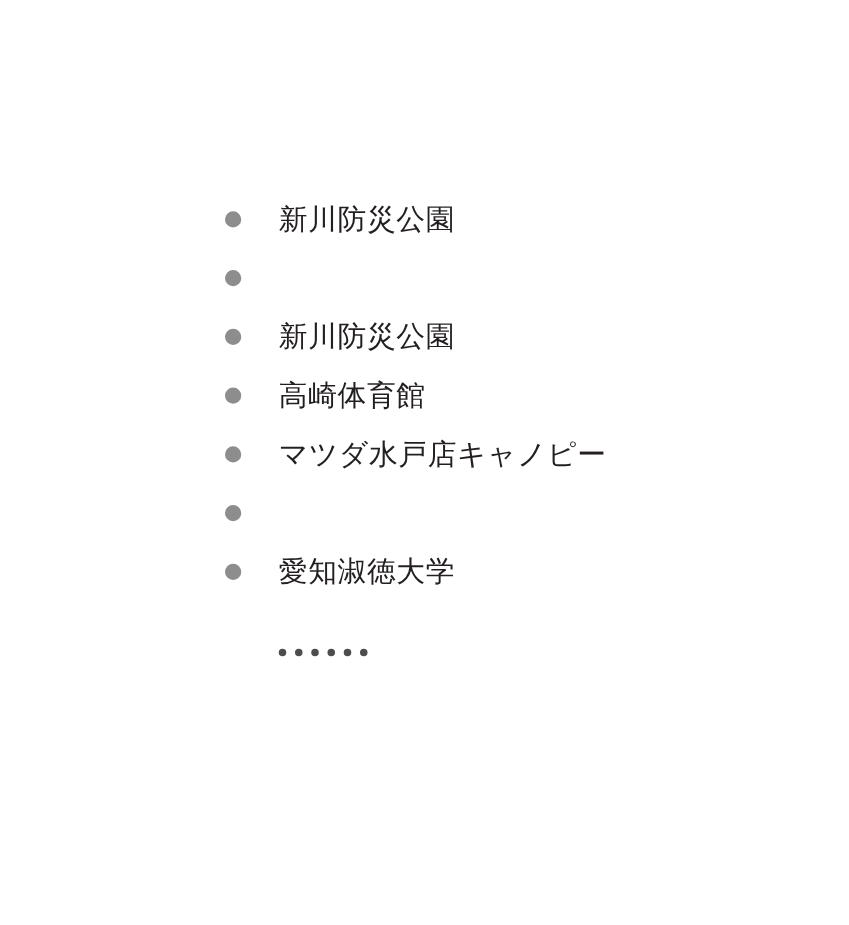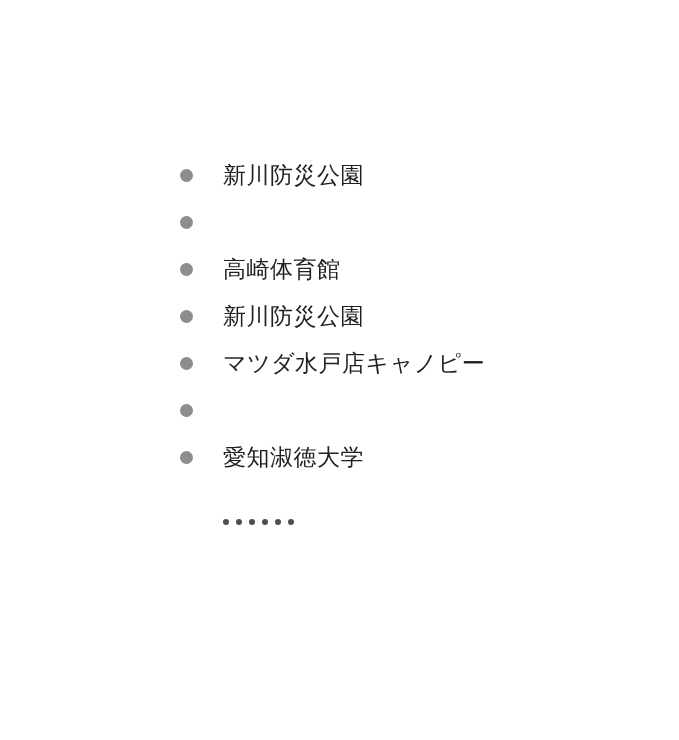--- a/index.html
+++ b/index.html
@@ -88,25 +88,25 @@
     <ul class="list">
       <li class="list-item">
         <span class="bullet"></span>
         <span class="item-label">新川防災公園</span>
       </li>
       <li class="list-item">
         <span class="bullet"></span>
       </li>
       <li class="list-item">
         <span class="bullet"></span>
-        <span class="item-label">高崎体育館</span>
+        <span class="item-label">新川防災公園</span>
       </li>
       <li class="list-item">
         <span class="bullet"></span>
-        <span class="item-label">新川防災公園</span>
+        <span class="item-label">高崎体育館</span>
       </li>
       <li class="list-item">
         <span class="bullet"></span>
         <span class="item-label">マツダ水戸店キャノピー</span>
       </li>
       <li class="list-item">
         <span class="bullet"></span>
       </li>
       <li class="list-item">
         <span class="bullet"></span>

